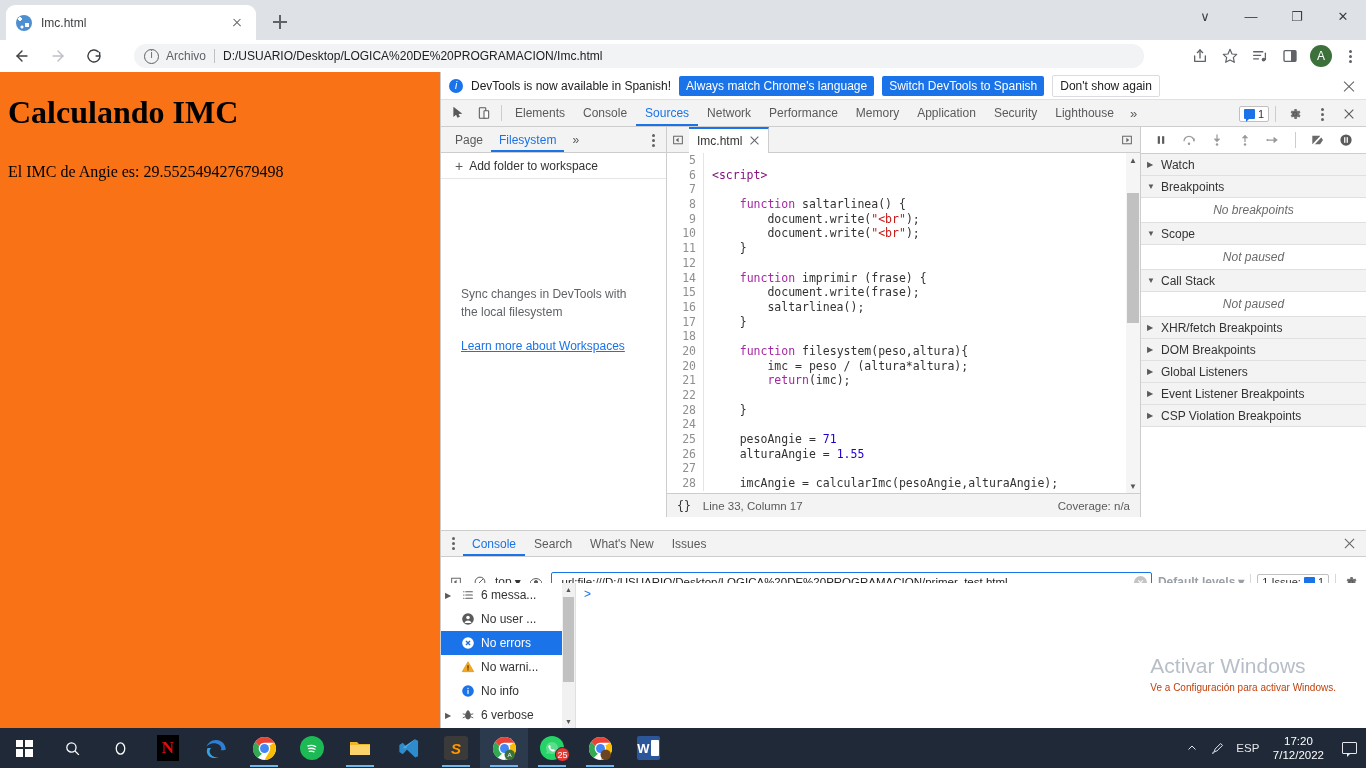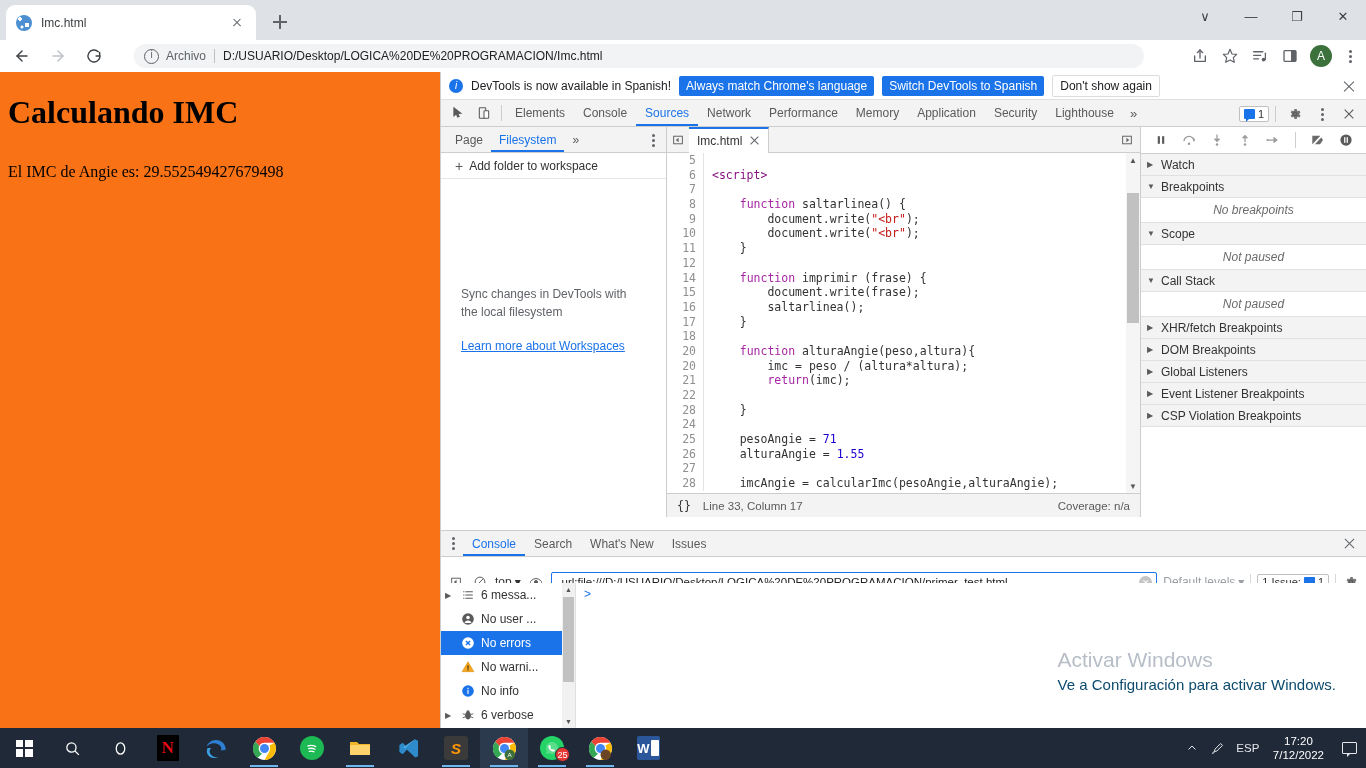--- a/index.html
+++ b/index.html
@@ -298,21 +298,21 @@
   .filter-box {
     flex: 1; height: 19px; border: 1.5px solid #1a73e8; border-radius: 2px;
     display: flex; align-items: center; padding: 0 6px; font-size: 11.5px; color: #202124;
     background: #fff; position: relative; overflow: hidden;
   }
   .filter-clear {
     position: absolute; right: 4px; top: 3px; width: 13px; height: 13px;
     border-radius: 50%; background: #c4c4c4; color: #fff; font-size: 9px;
     display: flex; align-items: center; justify-content: center;
   }
-  .levels { font-size: 12px; color: #9aa0a6; display: flex; align-items: flex-start; gap: 3px; white-space: nowrap; }
+  .levels { font-size: 12px; color: #9aa0a6; display: flex; align-items: flex-start; gap: 3px; white-space: nowrap; font-weight: bold; }
   .c-vsep { width: 1px; height: 16px; background: #d8d8d8; }
 
   .console-body { position: absolute; left: 0; right: 0; top: 52px; bottom: 0; display: flex; }
   .console-sidebar {
     width: 135px; border-right: 1px solid #e0e0e0; background: #fff; position: relative;
     overflow: hidden;
   }
   .cs-row {
     height: 24px; display: flex; align-items: center; font-size: 12px;
     color: #333; padding-left: 4px; gap: 5px; white-space: nowrap;
@@ -328,21 +328,21 @@
     align-items: center; justify-content: center; font-size: 7px; color: #555; }
   .console-main { flex: 1; position: relative; background: #fff; }
   .prompt-caret { position: absolute; left: 8px; top: 4px; color: #1a73e8; font-size: 12px; }
 
   
   .watermark {
     position: absolute; right: 30px; bottom: 75px; text-align: left; color: #b0b7c0;
     pointer-events: none;
   }
   .wm-title { font-size: 21px; color: #b7bec7; }
-  .wm-sub { font-size: 15px; color: #0c4a6e; margin-top: 4px; }
+  .wm-sub { font-size: 10px; color: #c2410c; margin-top: 4px; }
 
   
   .taskbar {
     position: absolute; left: 0; bottom: 0; width: 1366px; height: 40px;
     background: #1f2937; display: flex; align-items: center;
   }
   .tb-item { width: 48px; height: 40px; position: relative; display: flex;
     align-items: center; justify-content: center; }
   .tb-item.active { background: #2c3a4d; }
   .tb-item.active:after, .tb-item.run:after {
@@ -576,21 +576,21 @@
             <div class="code-row"><span class="ln">8</span><span class="code-txt"><span>    </span><span class="kw">function</span><span> saltarlinea() {</span></span></div>
             <div class="code-row"><span class="ln">9</span><span class="code-txt"><span>        document.write(</span><span class="str">"&lt;br"</span><span>);</span></span></div>
             <div class="code-row"><span class="ln">10</span><span class="code-txt"><span>        document.write(</span><span class="str">"&lt;br"</span><span>);</span></span></div>
             <div class="code-row"><span class="ln">11</span><span class="code-txt"><span>    }</span></span></div>
             <div class="code-row"><span class="ln">12</span><span class="code-txt"> </span></div>
             <div class="code-row"><span class="ln">14</span><span class="code-txt"><span>    </span><span class="kw">function</span><span> imprimir (frase) {</span></span></div>
             <div class="code-row"><span class="ln">15</span><span class="code-txt"><span>        document.write(frase);</span></span></div>
             <div class="code-row"><span class="ln">16</span><span class="code-txt"><span>        saltarlinea();</span></span></div>
             <div class="code-row"><span class="ln">17</span><span class="code-txt"><span>    }</span></span></div>
             <div class="code-row"><span class="ln">18</span><span class="code-txt"> </span></div>
-            <div class="code-row"><span class="ln">20</span><span class="code-txt"><span>    </span><span class="kw">function</span><span> alturaAngie(peso,altura){</span></span></div>
+            <div class="code-row"><span class="ln">20</span><span class="code-txt"><span>    </span><span class="kw">function</span><span> filesystem(peso,altura){</span></span></div>
             <div class="code-row"><span class="ln">20</span><span class="code-txt"><span>        imc = peso / (altura*altura);</span></span></div>
             <div class="code-row"><span class="ln">21</span><span class="code-txt"><span>        </span><span class="kw">return</span><span>(imc);</span></span></div>
             <div class="code-row"><span class="ln">22</span><span class="code-txt"> </span></div>
             <div class="code-row"><span class="ln">28</span><span class="code-txt"><span>    }</span></span></div>
             <div class="code-row"><span class="ln">24</span><span class="code-txt"> </span></div>
             <div class="code-row"><span class="ln">25</span><span class="code-txt"><span>    pesoAngie = </span><span class="num">71</span></span></div>
             <div class="code-row"><span class="ln">26</span><span class="code-txt"><span>    alturaAngie = </span><span class="num">1.55</span></span></div>
             <div class="code-row"><span class="ln">27</span><span class="code-txt"> </span></div>
             <div class="code-row"><span class="ln">28</span><span class="code-txt"><span>    imcAngie = calcularImc(pesoAngie,alturaAngie);</span></span></div>
           </div>

